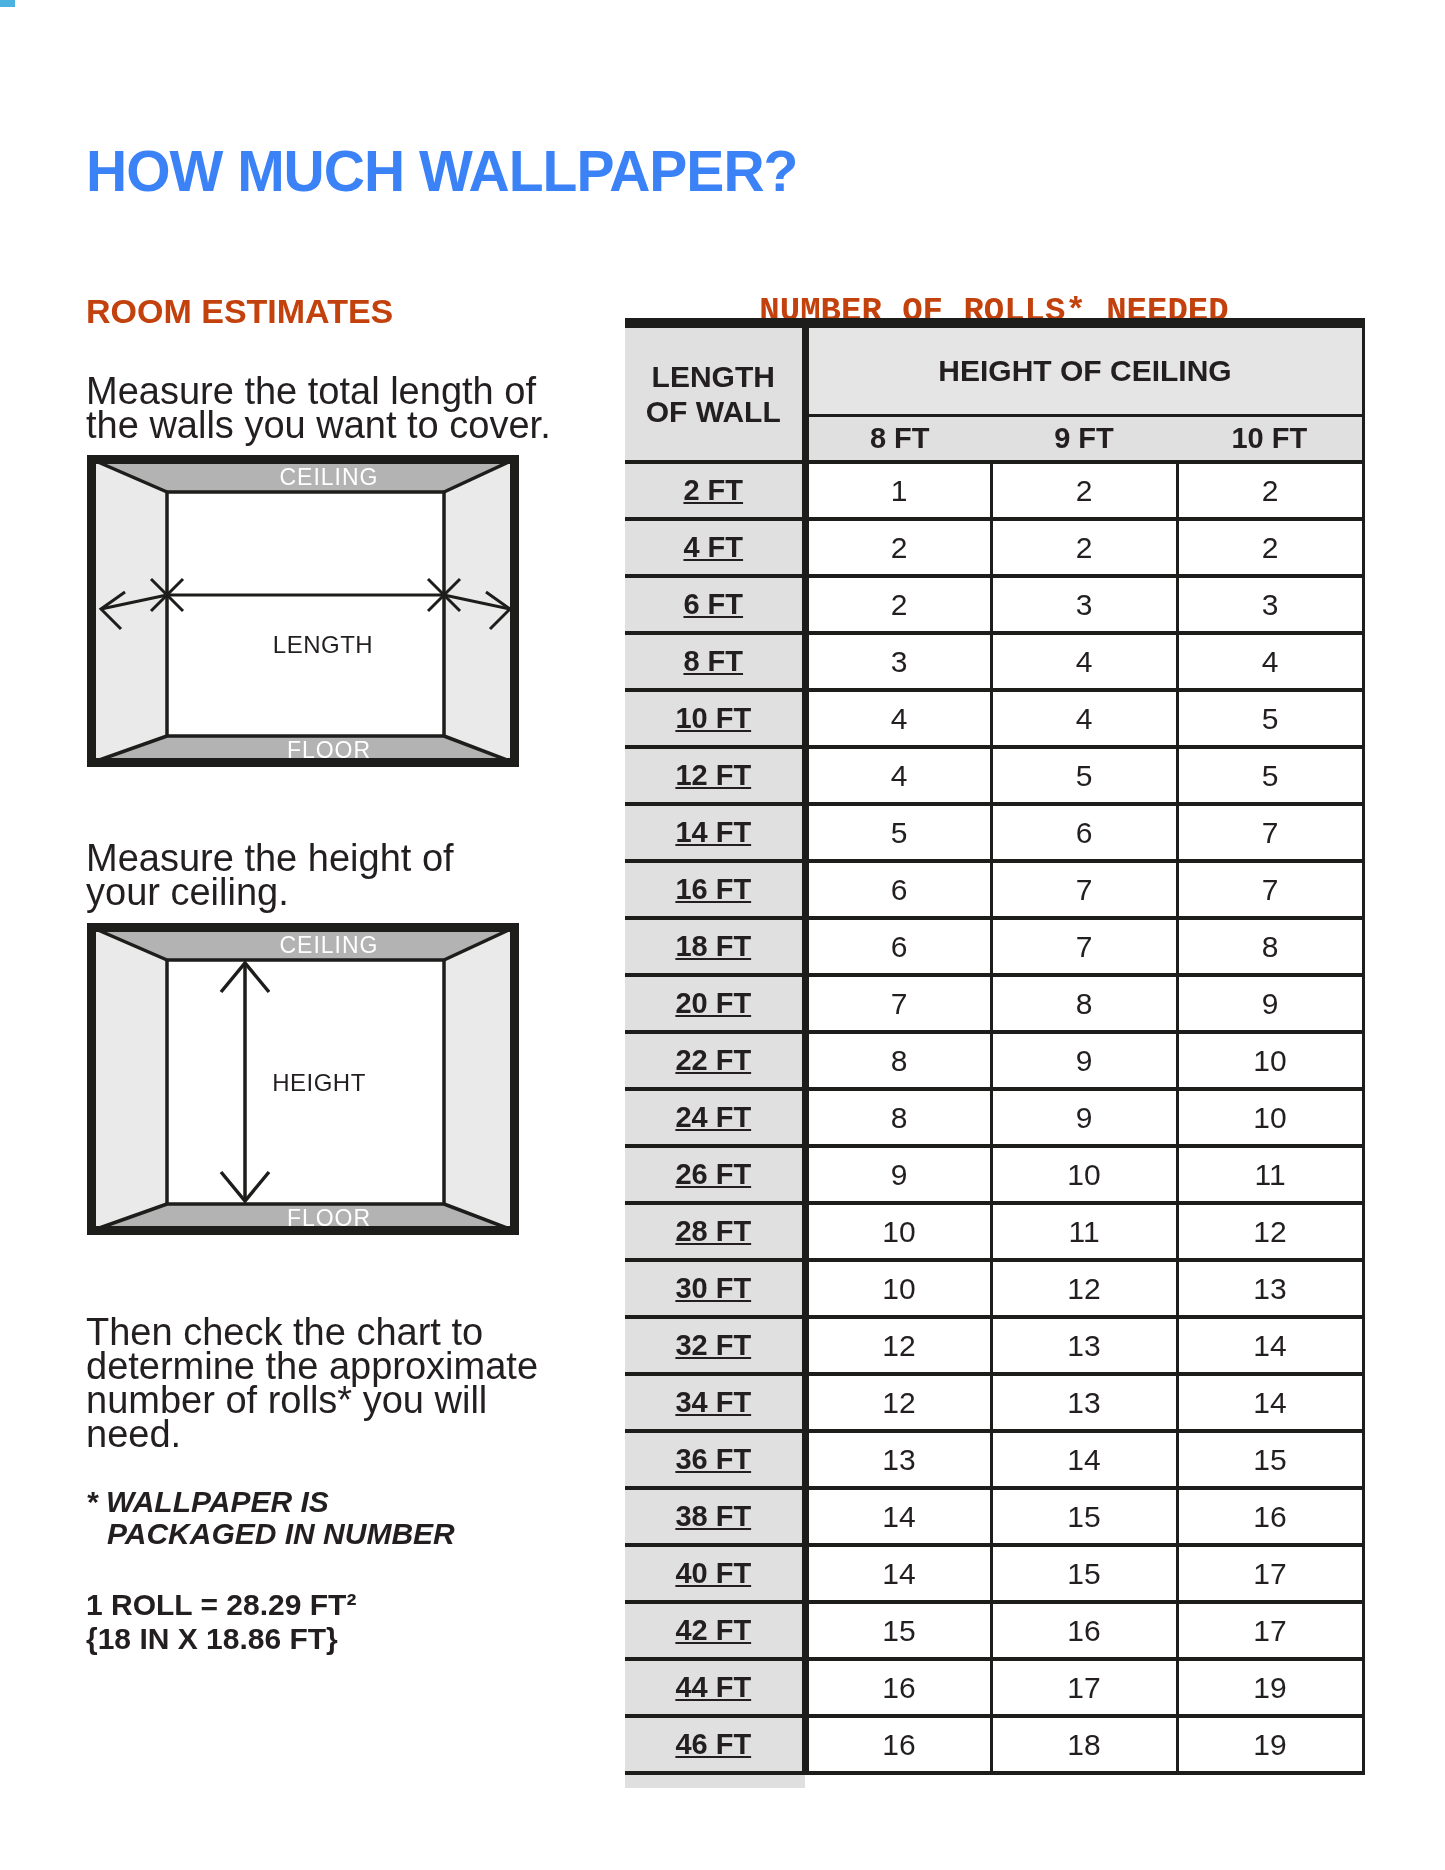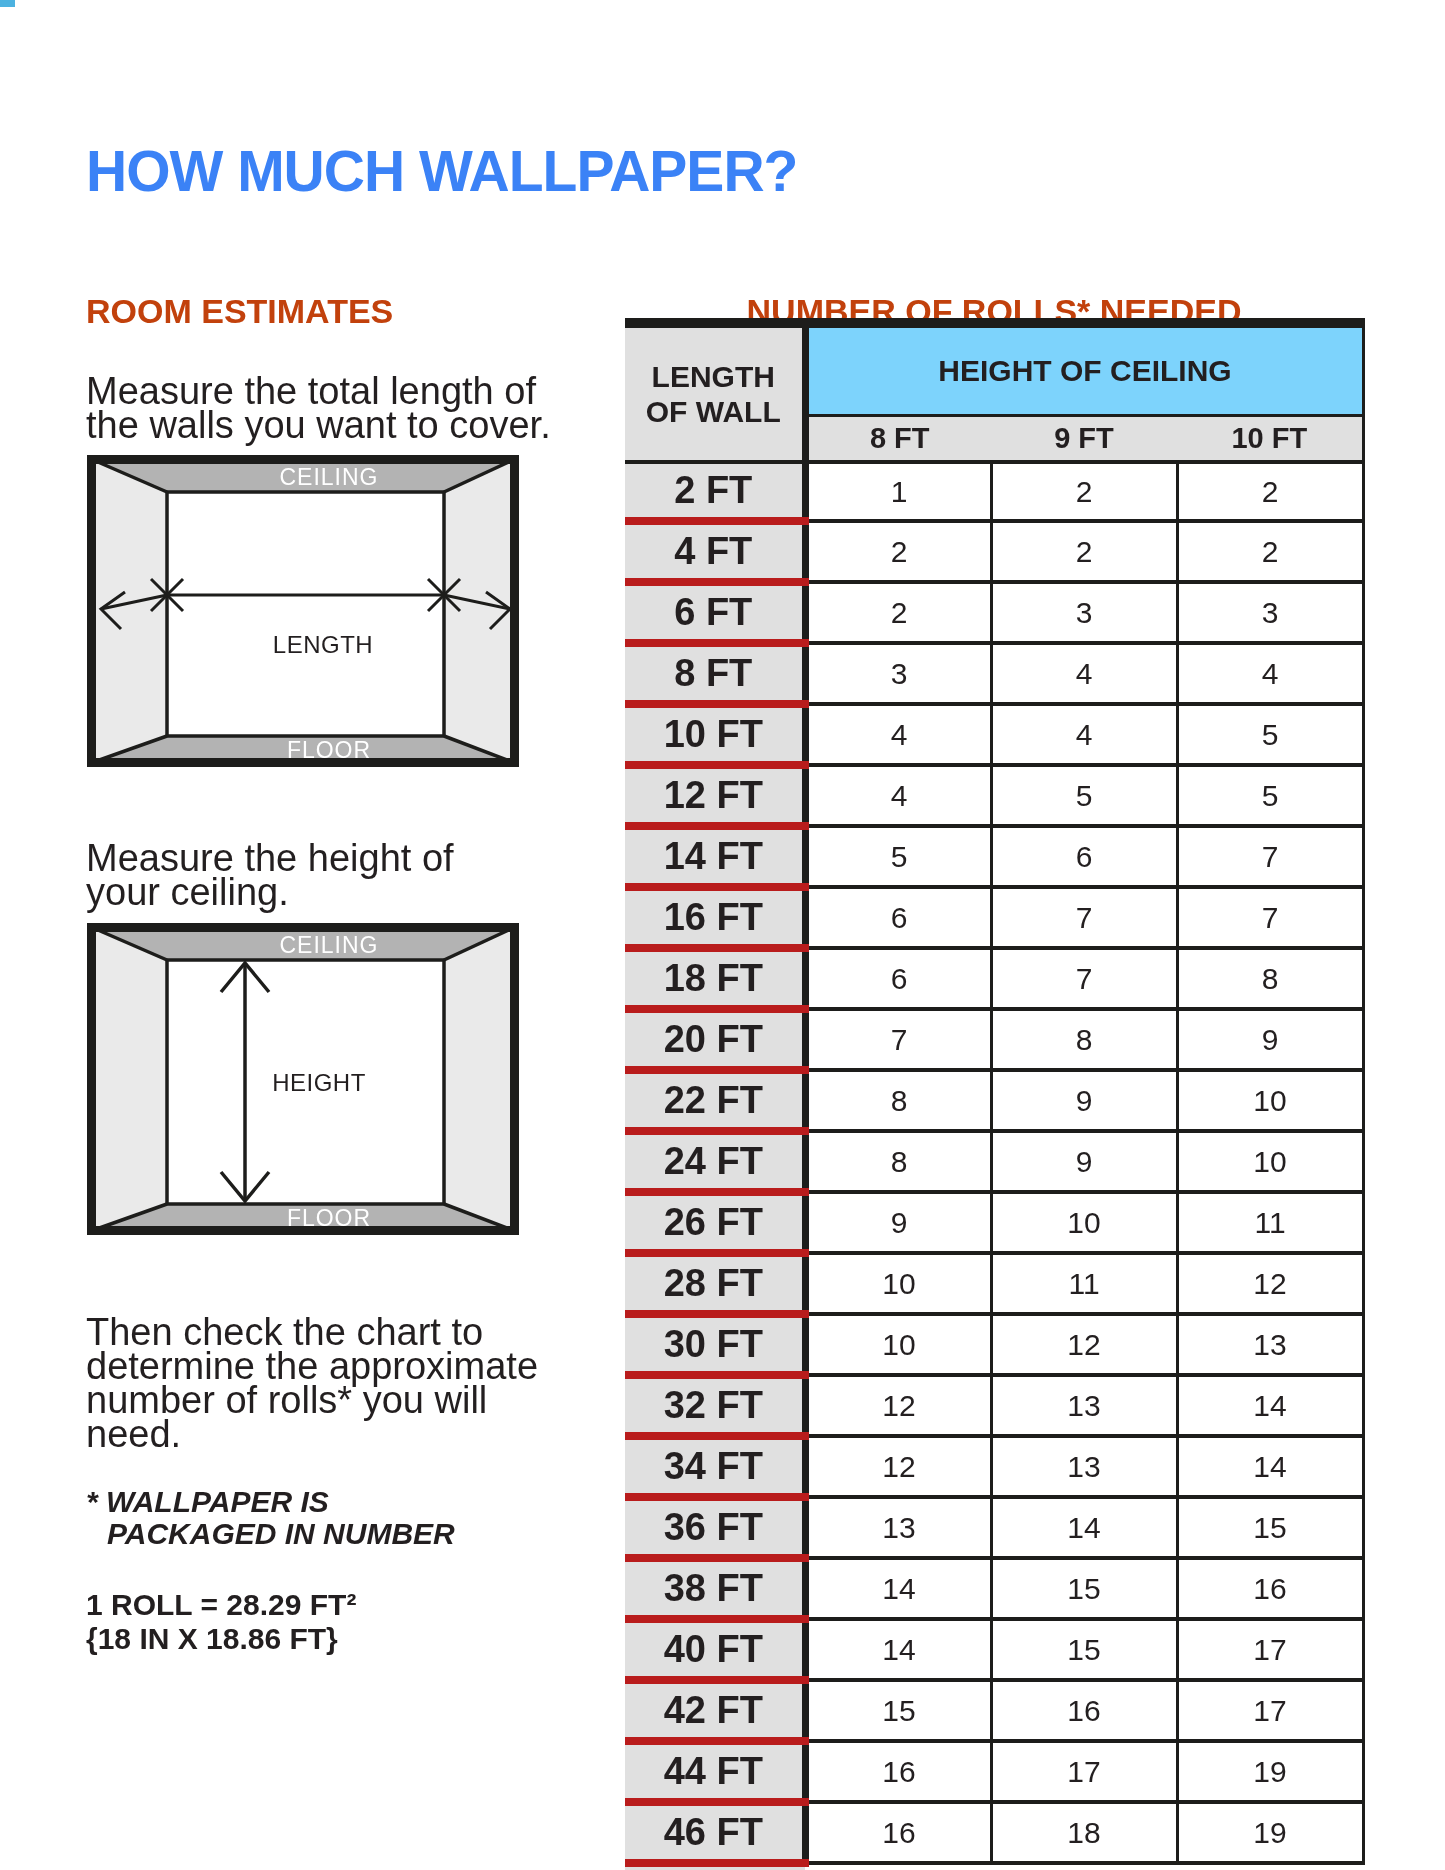--- a/index.html
+++ b/index.html
@@ -10,21 +10,21 @@
   .corner-mark { position:absolute; left:0; top:0; width:15px; height:7px; background:#4cb2e0; }
 
   .page-title {
     position:absolute; left:86px; top:100px; font-size:57px; font-weight:bold;
     letter-spacing:-1px; color:#3b82f6; white-space:nowrap;
   }
   .section-heading {
     position:absolute; font-size:34px; font-weight:bold; color:#c2410c; white-space:nowrap;
   }
   #left-heading { left:86px; top:264px; }
-  #right-heading { left:625px; top:264px; width:738px; text-align:center; }
+  #right-heading { left:625px; top:264px; width:738px; text-align:center;font-family:Liberation Mono, monospace; }
 
   .para {
     position:absolute; left:86px; font-size:38px; line-height:34px; color:#231f20;
     white-space:pre-line; width:480px;
   }
   #para-step1 { top:336px; }
   #para-step2 { top:803px; }
   #para-step3 { top:1277px; }
 
   .note { position:absolute; left:86px; top:1486px; font-size:30px; font-weight:bold; line-height:32px;font-style:italic; }
@@ -44,30 +44,30 @@
     border-top:10px solid #1d1d1b; border-bottom:4px solid #1d1d1b; border-right:3px solid #1d1d1b;
   }
   table.rolls-table th, table.rolls-table td {
     text-align:center; vertical-align:middle; color:#231f20; padding:0;
   }
   th.corner {
     background:#e0e0e0; border-right:7px solid #1d1d1b; border-bottom:4px solid #1d1d1b;
     font-weight:bold; font-size:30px; line-height:1.18; white-space:pre-line;
   }
   th.hoc {
-    background:#7dd3fc; border-bottom:3px solid #1d1d1b;
+    background:#e5e5e5; border-bottom:3px solid #1d1d1b;
     font-weight:bold; font-size:30px; height:86px;
   }
   tr.sub th {
     background:#e0e0e0; font-weight:bold; font-size:29px; height:43px;
     border-bottom:4px solid #1d1d1b;
   }
   tbody th {
-    background:#e0e0e0; font-weight:bold; font-size:38px; height:53px;
-    border-top:4px solid #1d1d1b; border-bottom:8px solid #b91c1c; border-right:7px solid #1d1d1b;
+    background:#e0e0e0; font-weight:bold; font-size:29px; height:53px;
+    border-top:4px solid #1d1d1b; border-bottom:1px solid #b91c1c; border-right:7px solid #1d1d1b;text-decoration:underline;
   }
   tbody td {
     background:#ffffff; font-size:30px; font-weight:normal; height:53px;
     border:3px solid #1d1d1b; border-top-width:4px; border-bottom-width:4px;
   }
   .table-tab { width:180px; height:13px; background:#dfdfdf; }
 
   svg text { font-family:"Liberation Sans","DejaVu Sans",sans-serif; }
   .diag-room-label { fill:#ffffff; font-size:23px; letter-spacing:1px; }
   .diag-dim-label  { fill:#231f20; font-size:24px; letter-spacing:0.5px; }

